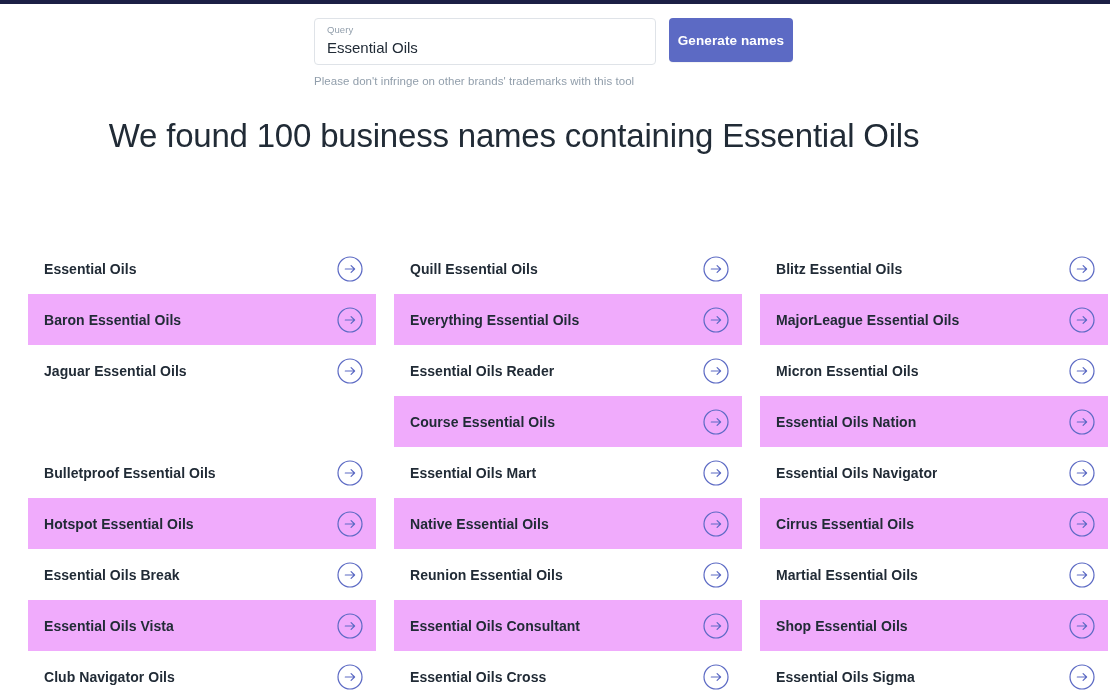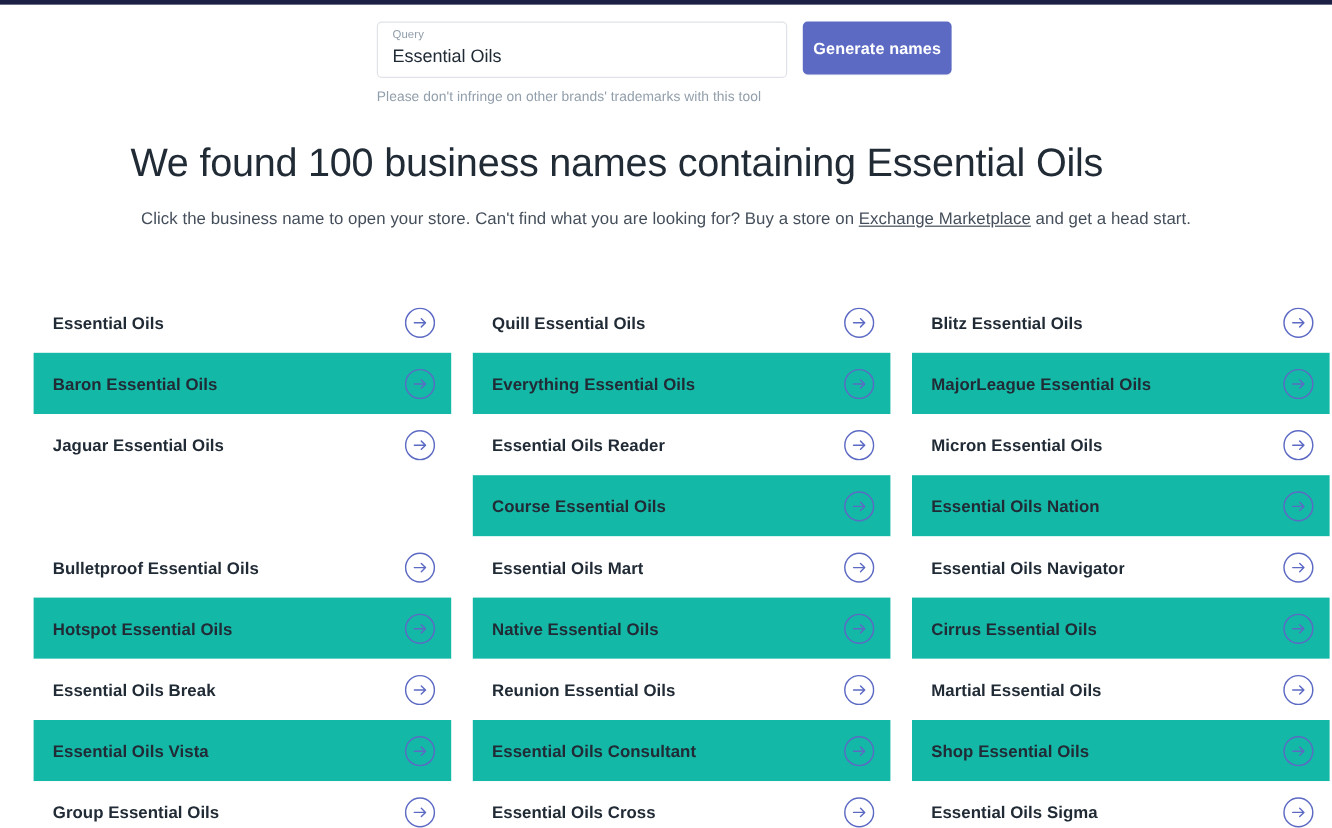--- a/index.html
+++ b/index.html
@@ -149,21 +149,21 @@
 
   .name-row {
     display: flex;
     align-items: center;
     justify-content: space-between;
     padding: 0 13px 0 16px;
     cursor: pointer;
     background: #ffffff;
   }
 
-  .name-row.striped { background: #14b8a6; }
+  .name-row.striped { background: #f0abfc; }
 
   .name-label {
     font-size: 14px;
     font-weight: bold;
     line-height: 18px;
     color: #212b36;
     letter-spacing: 0.05px;
     white-space: nowrap;
     overflow: hidden;
     text-overflow: ellipsis;
@@ -189,23 +189,20 @@
       <span class="query-label">Query</span>
       <span class="query-value">Essential Oils</span>
     </div>
     <button class="generate-btn">Generate names</button>
   </div>
 
   <div class="helper-text">Please don't infringe on other brands' trademarks with this tool</div>
 
   <h1 class="headline">We found 100 business names containing Essential Oils</h1>
 
-  <p class="subhead">
-    <span>Click the business name to open your store. Can't find what you are looking for? Buy a store on </span><span class="link">Exchange Marketplace</span><span> and get a head start.</span>
-  </p>
 
   <div class="results" id="results-grid">
       <div class="name-row" style="grid-area: 1 / 1;">
         <span class="name-label">Essential Oils</span>
         <span class="arrow-icon">
           <svg viewBox="0 0 26 26" width="26" height="26" aria-hidden="true">
             <circle cx="13" cy="13" r="12" fill="none" stroke="#5c6ac4" stroke-width="1.2"></circle>
             <path d="M8.3 13h9.2M14.1 9.6 17.6 13l-3.5 3.4" fill="none" stroke="#5c6ac4" stroke-width="1.2" stroke-linecap="round" stroke-linejoin="round"></path>
           </svg>
         </span>
@@ -402,21 +399,21 @@
       <div class="name-row striped" style="grid-area: 8 / 5;">
         <span class="name-label">Shop Essential Oils</span>
         <span class="arrow-icon">
           <svg viewBox="0 0 26 26" width="26" height="26" aria-hidden="true">
             <circle cx="13" cy="13" r="12" fill="none" stroke="#5c6ac4" stroke-width="1.2"></circle>
             <path d="M8.3 13h9.2M14.1 9.6 17.6 13l-3.5 3.4" fill="none" stroke="#5c6ac4" stroke-width="1.2" stroke-linecap="round" stroke-linejoin="round"></path>
           </svg>
         </span>
       </div>
       <div class="name-row" style="grid-area: 9 / 1;">
-        <span class="name-label">Group Essential Oils</span>
+        <span class="name-label">Club Navigator Oils</span>
         <span class="arrow-icon">
           <svg viewBox="0 0 26 26" width="26" height="26" aria-hidden="true">
             <circle cx="13" cy="13" r="12" fill="none" stroke="#5c6ac4" stroke-width="1.2"></circle>
             <path d="M8.3 13h9.2M14.1 9.6 17.6 13l-3.5 3.4" fill="none" stroke="#5c6ac4" stroke-width="1.2" stroke-linecap="round" stroke-linejoin="round"></path>
           </svg>
         </span>
       </div>
       <div class="name-row" style="grid-area: 9 / 3;">
         <span class="name-label">Essential Oils Cross</span>
         <span class="arrow-icon">

